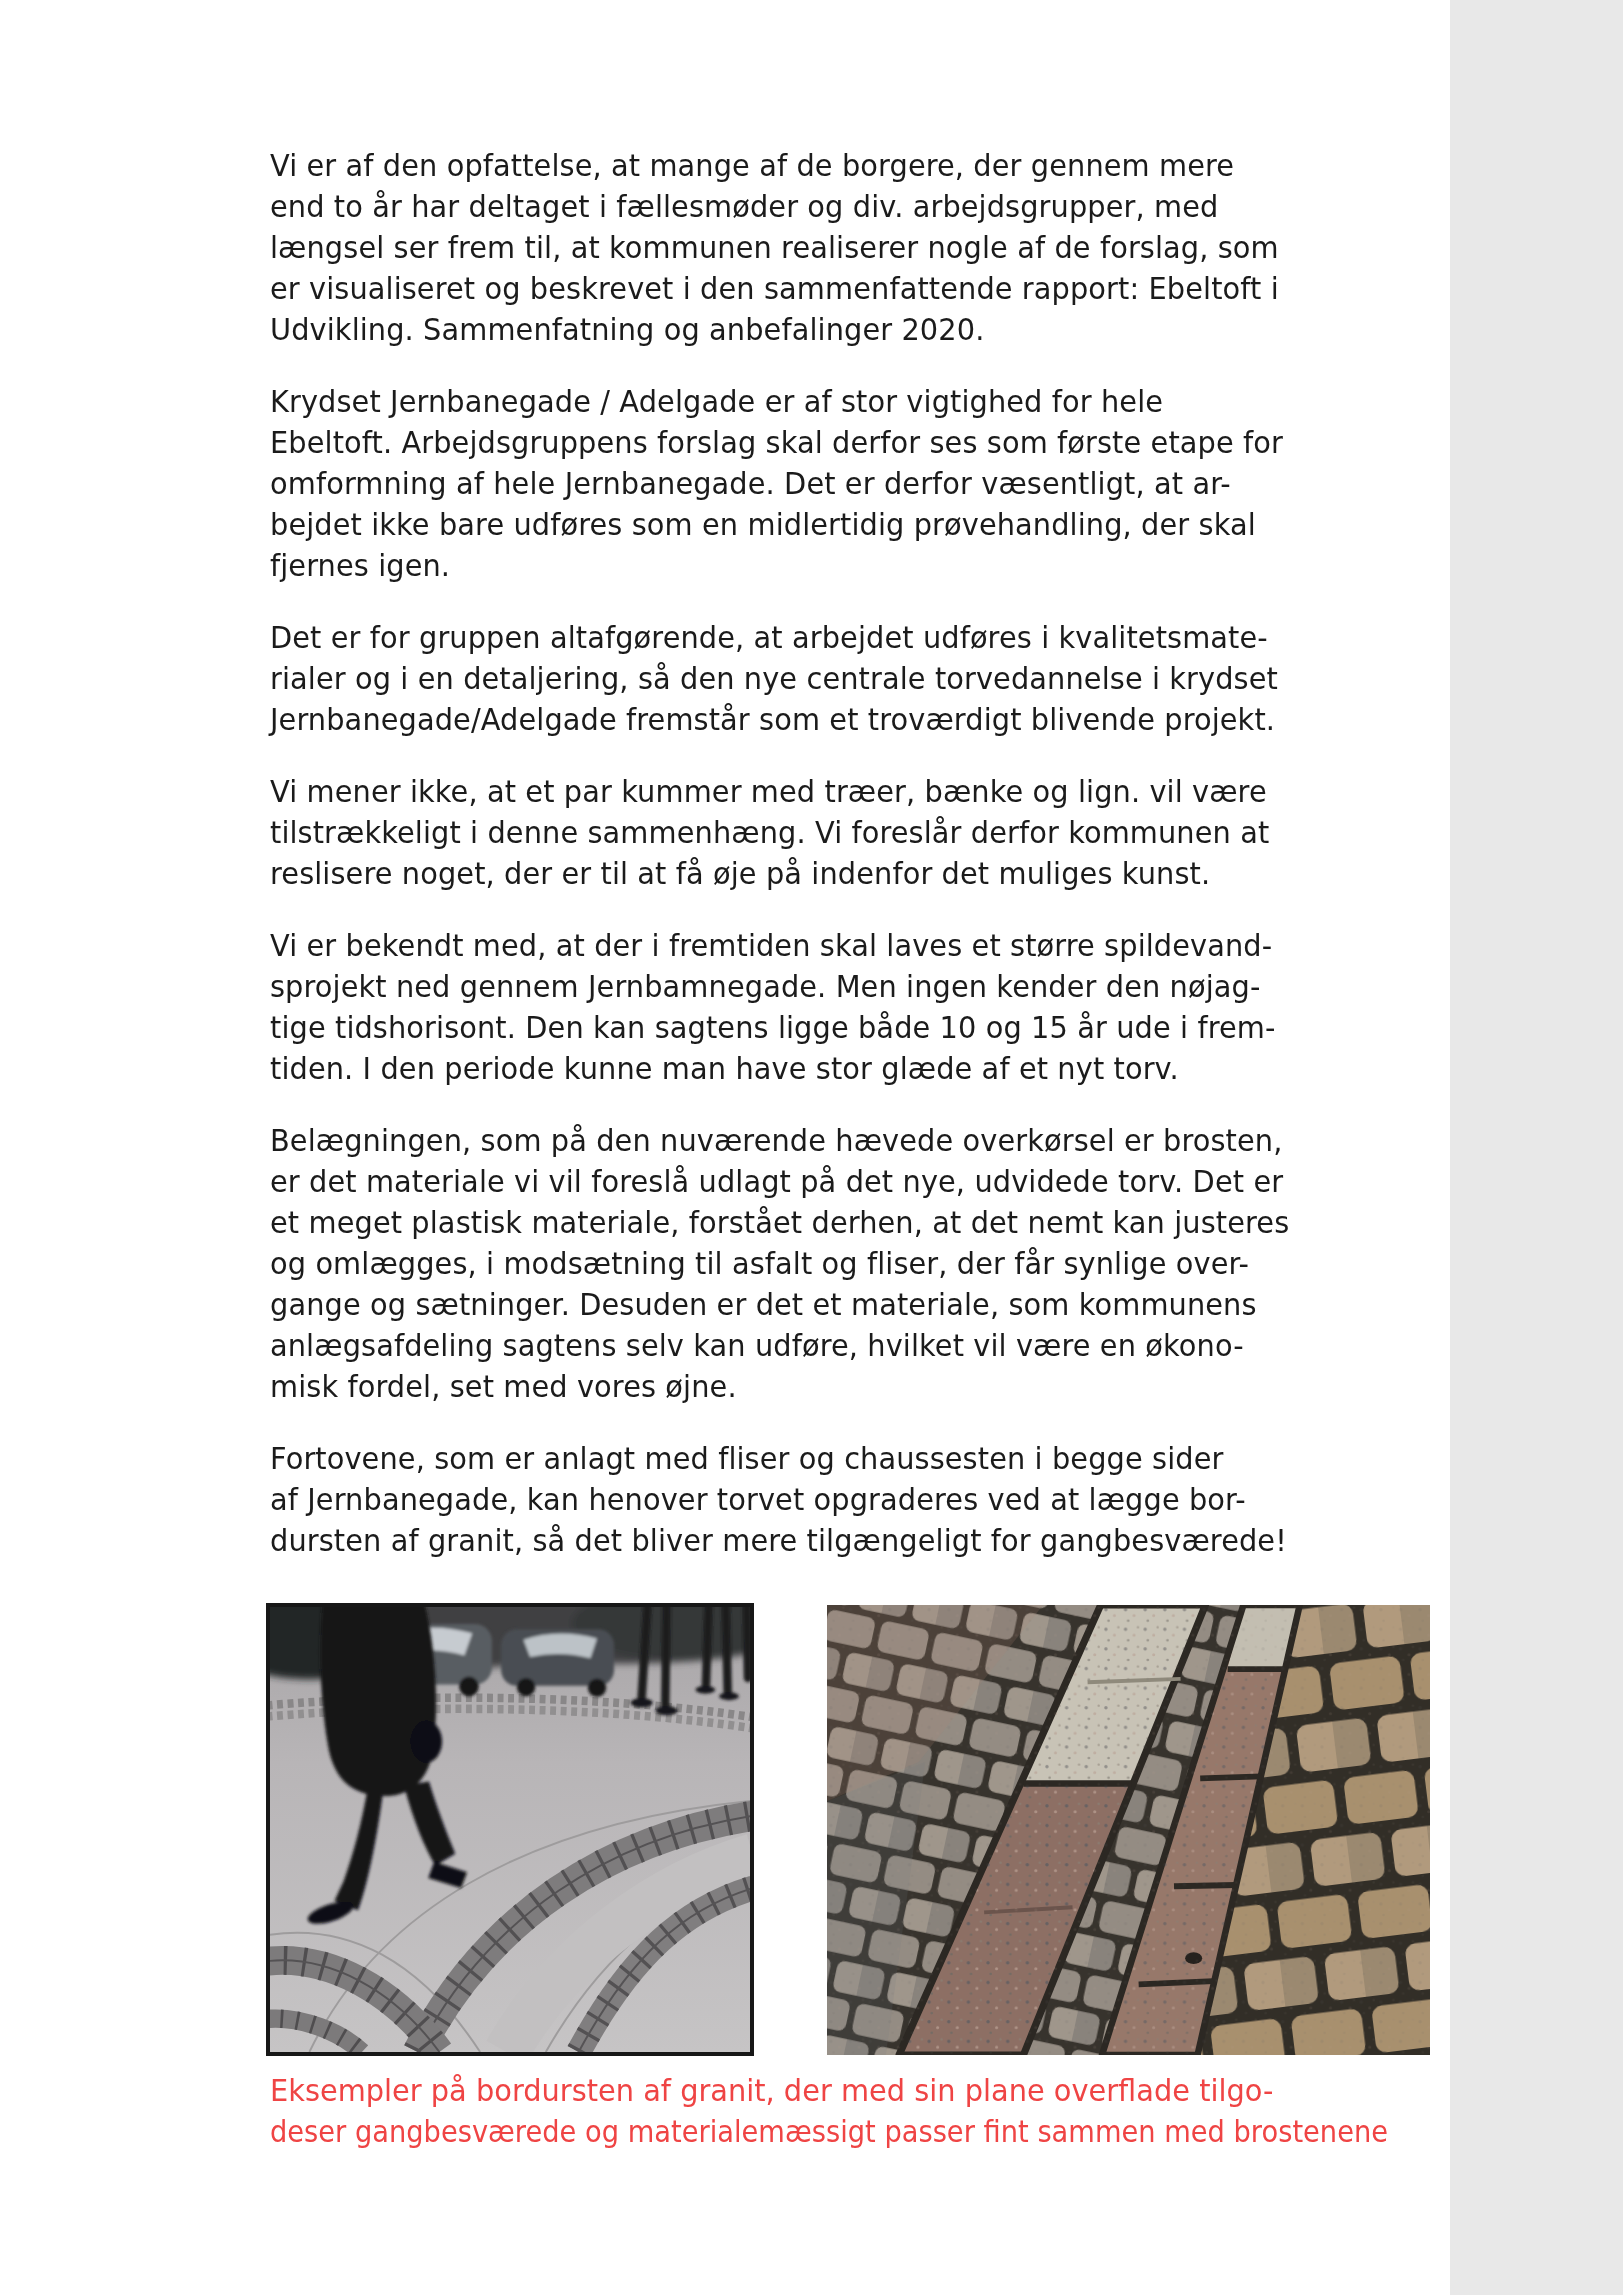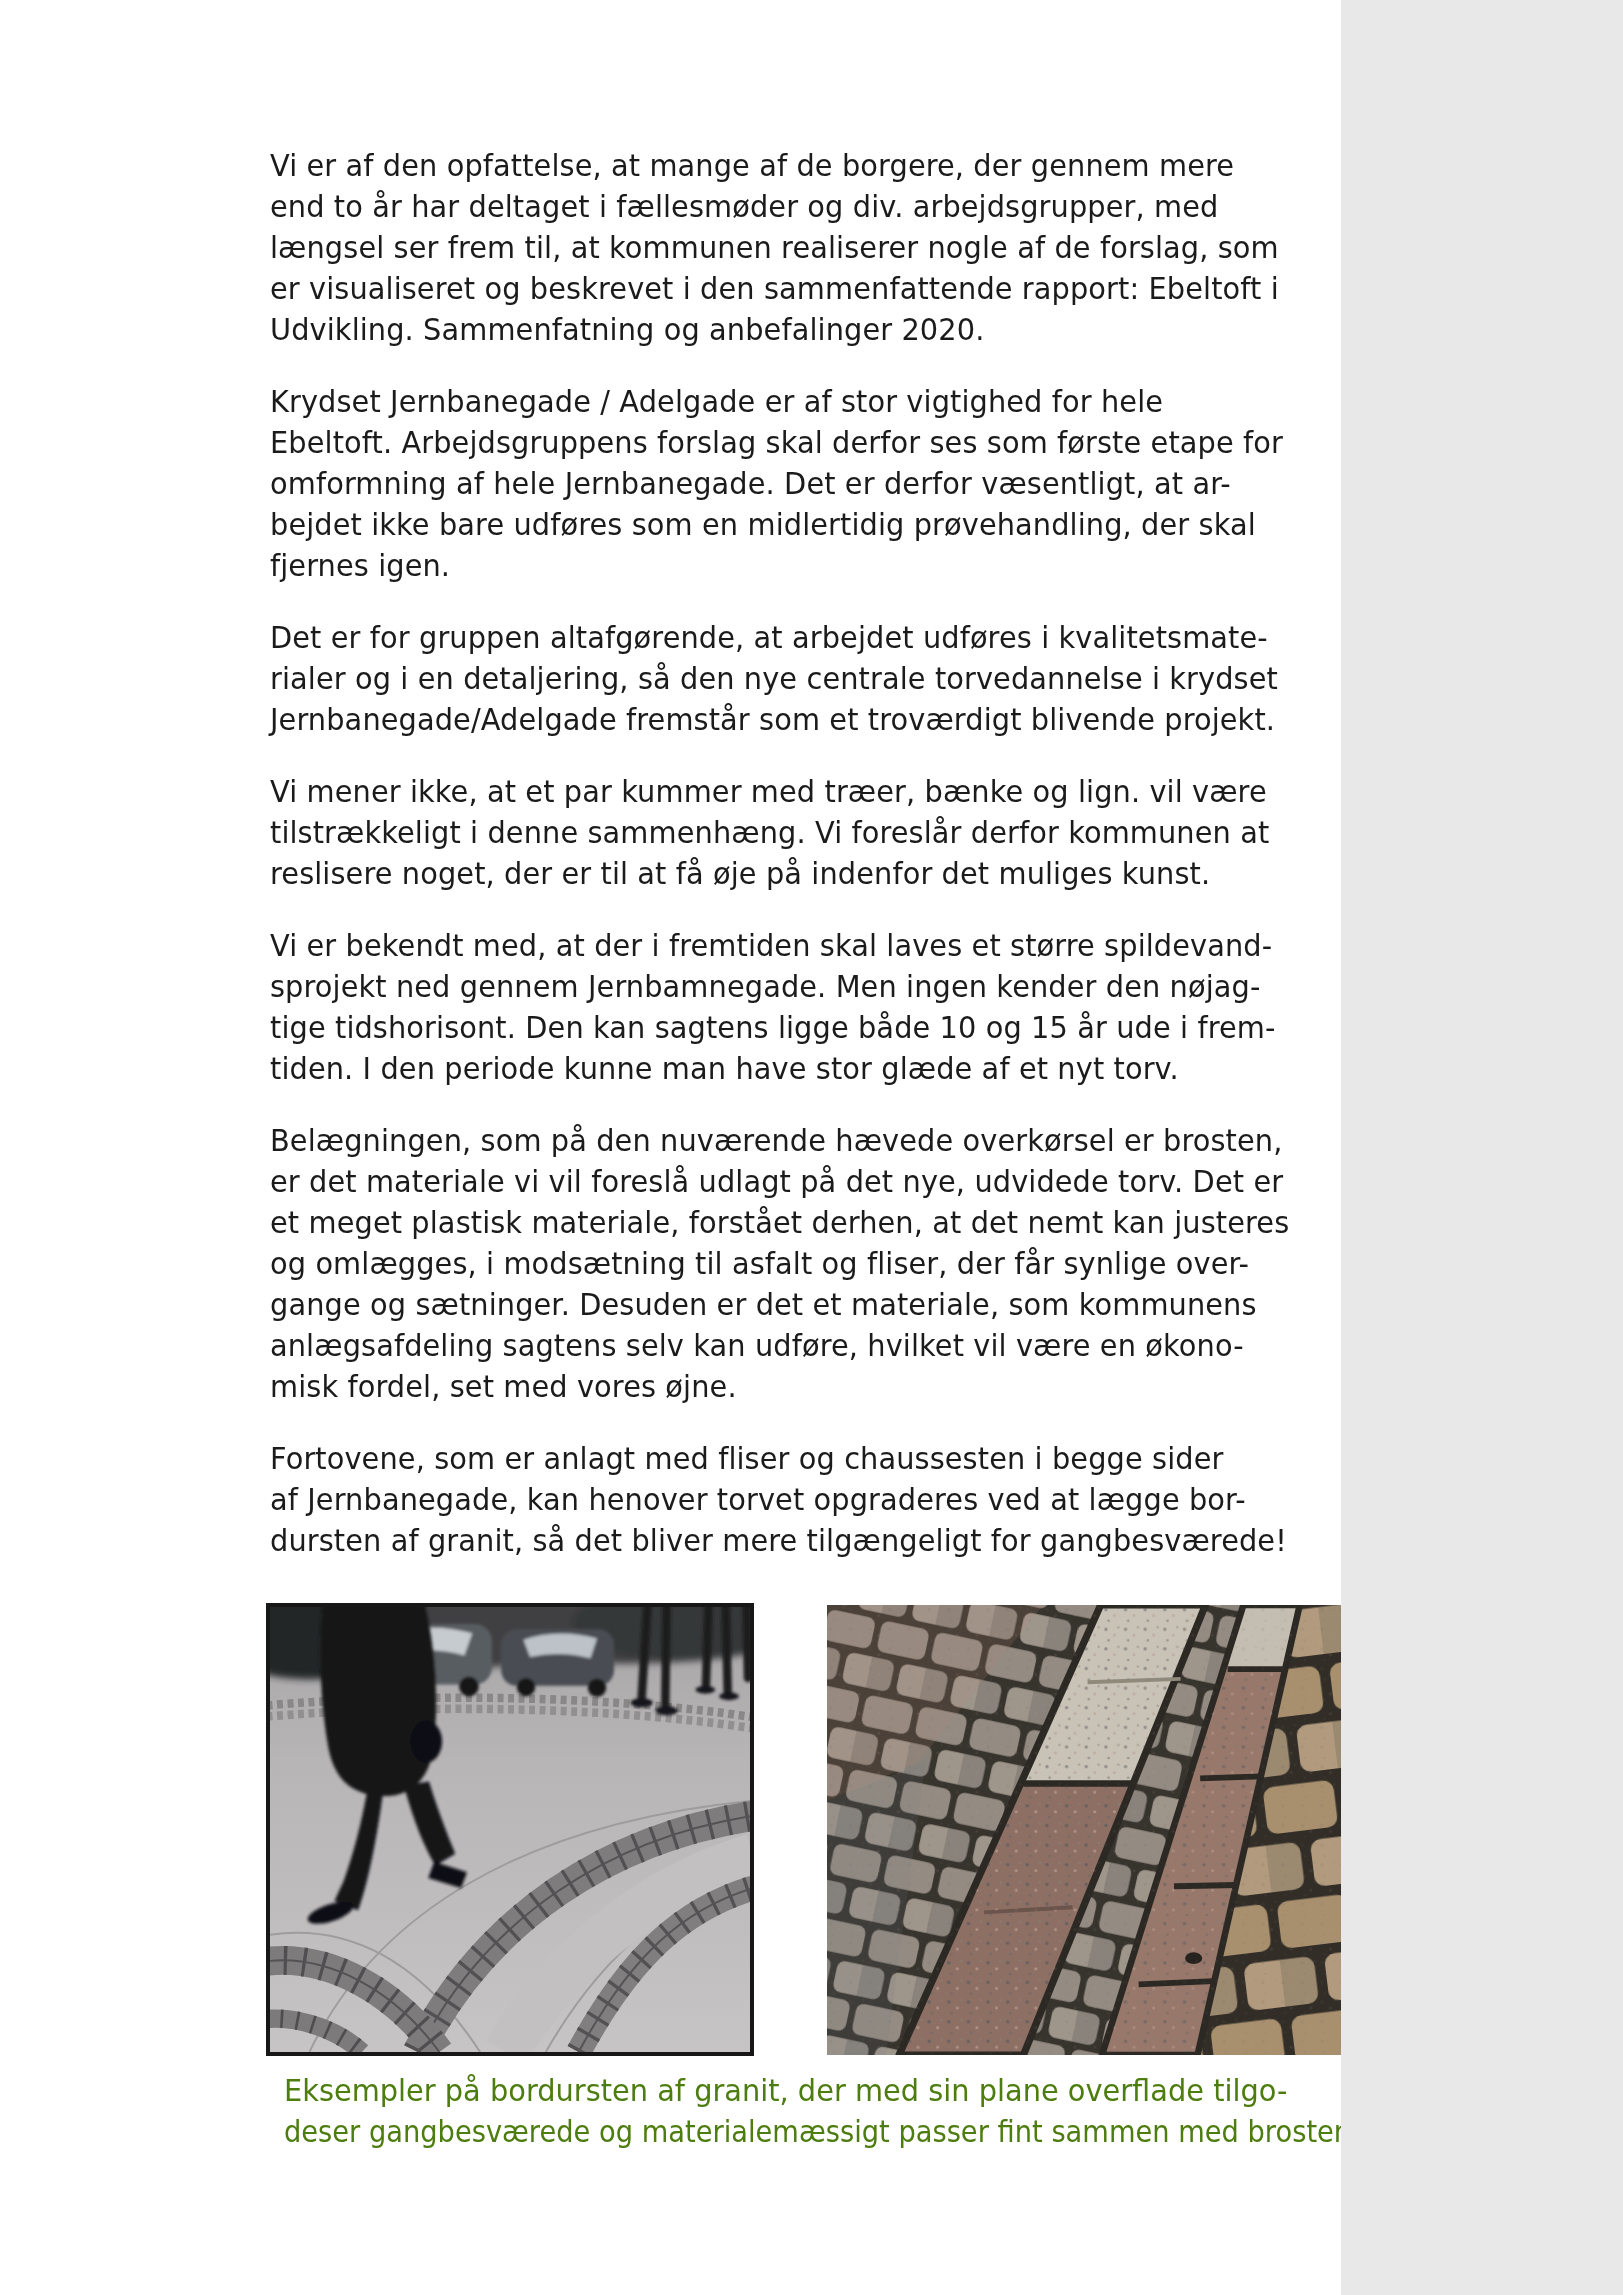--- a/index.html
+++ b/index.html
@@ -1,19 +1,19 @@
 <!DOCTYPE html>
 <html lang="da" style="font-size:10.5px"><head>
 <meta charset="utf-8">
 <title>Ebeltoft i Udvikling – side</title>
 <style>
   html,body{margin:0;padding:0;background:#e8e8e8;}
   .page{
     position:relative;
-    width:1341px;height:2295px;
+    width:1450px;height:2295px;
     background:#ffffff;
     overflow:hidden;
     font-family:"DejaVu Sans","Liberation Sans",sans-serif;
     color:#1b1b1b;
   }
   
   .text-col{
     position:absolute;left:270px;top:145px;width:1296px;
     transform:scaleX(.93);transform-origin:0 0;
   }
@@ -26,22 +26,22 @@
   
   .photo{position:absolute;margin:0;padding:0;}
   .photo-left{
     left:266px;top:1603px;width:488px;height:453px;
     border:4.6px solid #171717;box-sizing:border-box;background:#b9b6b7;
   }
   .photo-right{left:827px;top:1605px;width:603px;height:450px;background:#8f8a84;}
   .photo svg{display:block;width:100%;height:100%;}
   
   .caption{
-    position:absolute;left:284px;top:2070px;margin:0;width:1309px;
-    font-size:31px;line-height:41px;color:#4d7c0f;
+    position:absolute;left:270px;top:2070px;margin:0;width:1309px;
+    font-size:31px;line-height:41px;color:#ef4444;
   }
   .cap1{display:block;transform:scaleX(.93);transform-origin:0 50%;white-space:nowrap;}
   .cap2{display:block;transform:scaleX(.88);transform-origin:0 50%;white-space:nowrap;}
 </style>
 </head>
 <body>
 
 <div class="page">
 
   <main class="text-col">

